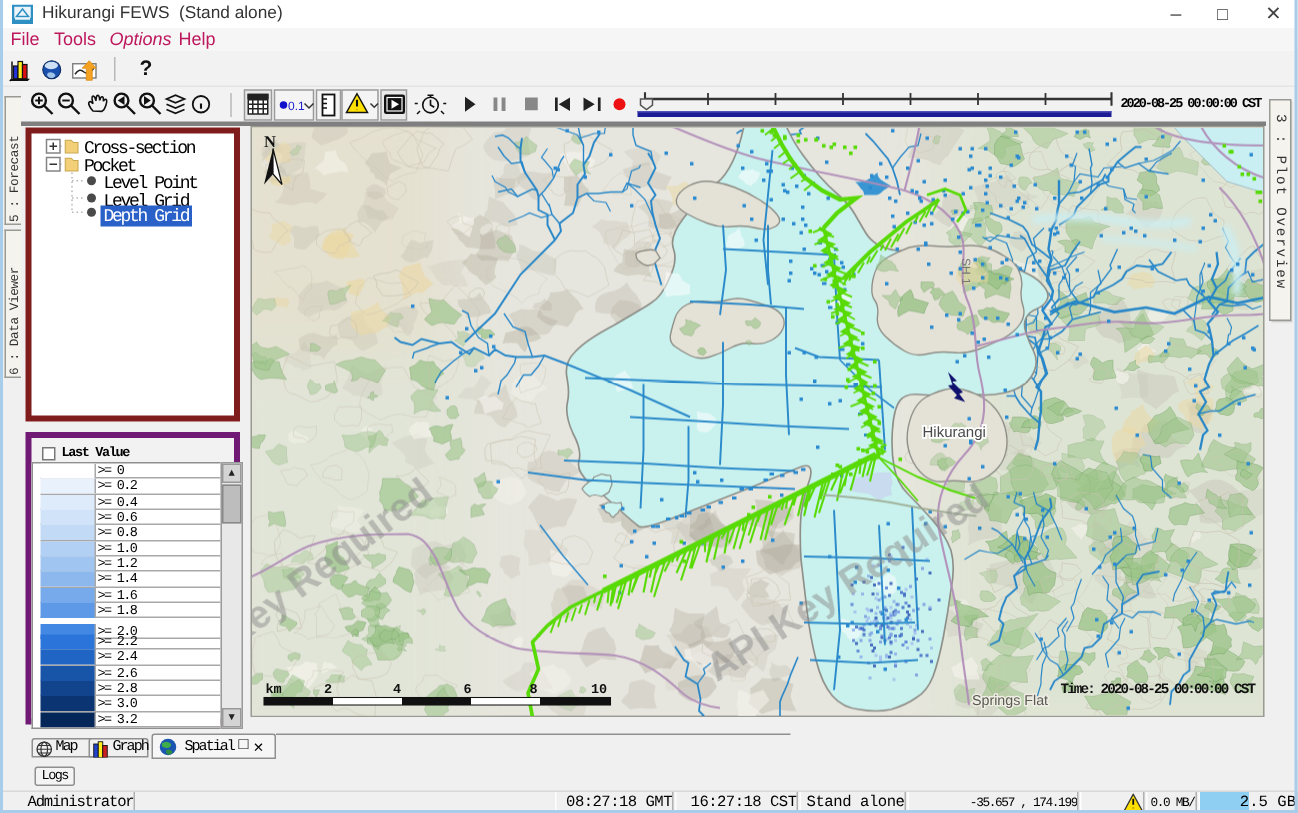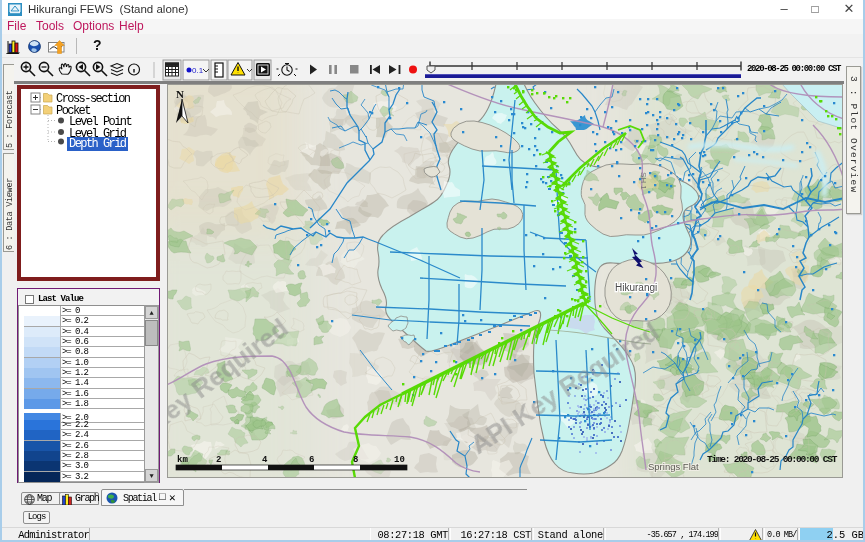--- a/index.html
+++ b/index.html
@@ -24,21 +24,21 @@
 #darksep { left:14px; top:81px; width:830px; height:3px; background:#7f7f7f; }
 
 #leftstrip { left:0; top:58px; width:14px; height:469px; background:#f0f0f0; }
 .vtabL { position:absolute; left:3px; width:11px; background:#f4f3ee; border:1px solid #9a9a94; border-right:none; }
 .vtabL div { position:absolute; transform-origin:0 0; transform:rotate(-90deg); font-size:8.5px; letter-spacing:-0.3px; color:#333; white-space:nowrap; font-family:"Liberation Mono",monospace; }
 .vtabR { position:absolute; left:846px; width:15px; background:#f4f3ee; border:1px solid #9a9a94; box-shadow:1px 1px 1px #ccc; }
 .vtabR div { position:absolute; transform-origin:0 0; transform:rotate(90deg); font-size:9.5px; letter-spacing:1.2px; color:#333; white-space:nowrap; font-family:"Liberation Mono",monospace; }
 
 #tree { left:17px; top:85px; width:143px; height:196px; background:#fff; border:4px solid #7f1d1d; font-family:"Liberation Mono",monospace; font-size:12px; color:#000; }
 
-#legend { left:17px; top:288px; width:143px; height:195px; background:#f2f2f2; border:1px solid #701a75; font-family:"Liberation Mono",monospace; font-size:10px; }
+#legend { left:17px; top:288px; width:143px; height:195px; background:#f2f2f2; border:4px solid #701a75; font-family:"Liberation Mono",monospace; font-size:10px; }
 
 #map { left:167px; top:84px; width:676px; height:394px; background:#e9e8e0; border:1px solid #9a9a94; overflow:hidden; }
 
 .btab { position:absolute; background:#f0f0f0; border:1px solid #8f8f8f; border-radius:2px 2px 0 0; font-family:"Liberation Mono",monospace; font-size:10px; color:#000; }
 #logsbtn { left:23px; top:511px; width:27px; height:13px; background:#f4f4f4; border:1px solid #8f8f8f; border-radius:2px; font-family:"Liberation Mono",monospace; font-size:9px; letter-spacing:-1px; text-align:center; line-height:11px; }
 
 #statusbar { left:0px; top:527px; width:865px; height:15px; background:#f0f0f0; border-top:1px solid #d8d8d8; font-family:"Liberation Mono",monospace; font-size:10.4px; letter-spacing:0; color:#000;text-align:right; }
 .sfield { position:absolute; top:0; height:14px; border-right:1px solid #b0b0b0; border-left:1px solid #fdfdfd; padding-left:3px; line-height:14px; white-space:nowrap; overflow:hidden; }
 .treerow { position:absolute; white-space:nowrap; letter-spacing:-1.55px; }
 .lgrow { position:absolute; left:5px; width:121px; height:10.35px; border-bottom:1px solid #a8a8a8; }
@@ -60,21 +60,21 @@
   <path d="M2 9.5 h10" stroke="#eaf4fa" stroke-width="1.4"></path>
 </svg>
 <div class="abs" id="title">Hikurangi FEWS&nbsp;&nbsp;(Stand alone)</div>
 <div class="abs winbtn" style="left:769px;">–</div>
 <div class="abs winbtn" style="left:800px; font-size:12px;">□</div>
 <div class="abs winbtn" style="left:834px;">✕</div>
 
 <div class="abs" id="menubar">
   <span style="left:7px;">File</span>
   <span style="left:36px;">Tools</span>
-  <span style="left:73px;">Options</span>
+  <span style="left:73px;font-style:italic;">Options</span>
   <span style="left:119px;">Help</span>
 </div>
 
 <div class="abs" id="tb1"></div>
 <svg class="abs" style="left:0px; top:37px;" width="110" height="19" viewBox="0 0 110 19">
 
   <g>
     <path d="M8 15.5 h12 l-1.5 1.5 h-12 z" fill="#111"></path>
     <path d="M8 4 v11.5 M8 15.5 l-1.5 1.5" stroke="#111" stroke-width="1"></path>
     <rect x="9" y="7" width="3" height="8.5" fill="#2233dd" stroke="#111" stroke-width="0.8"></rect>

